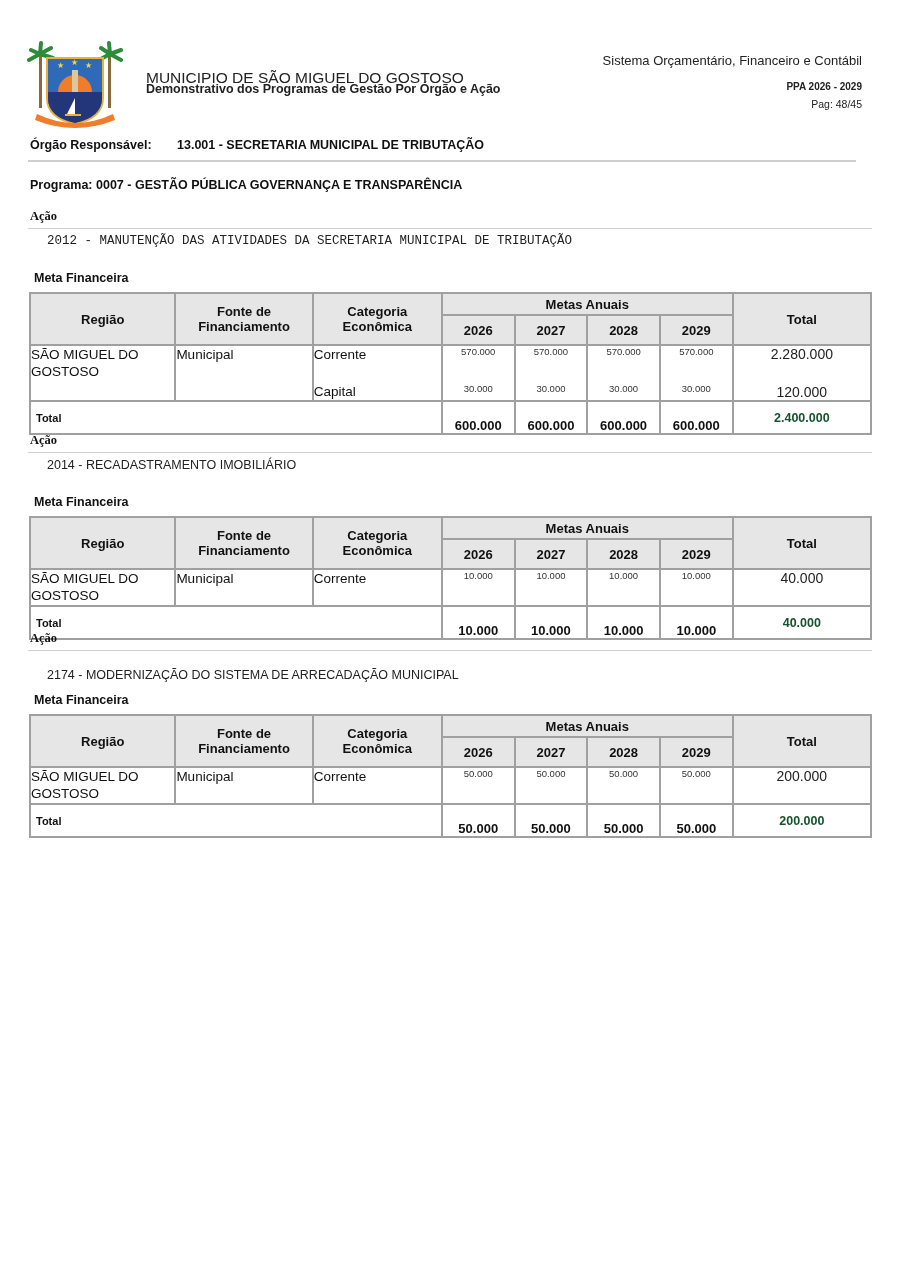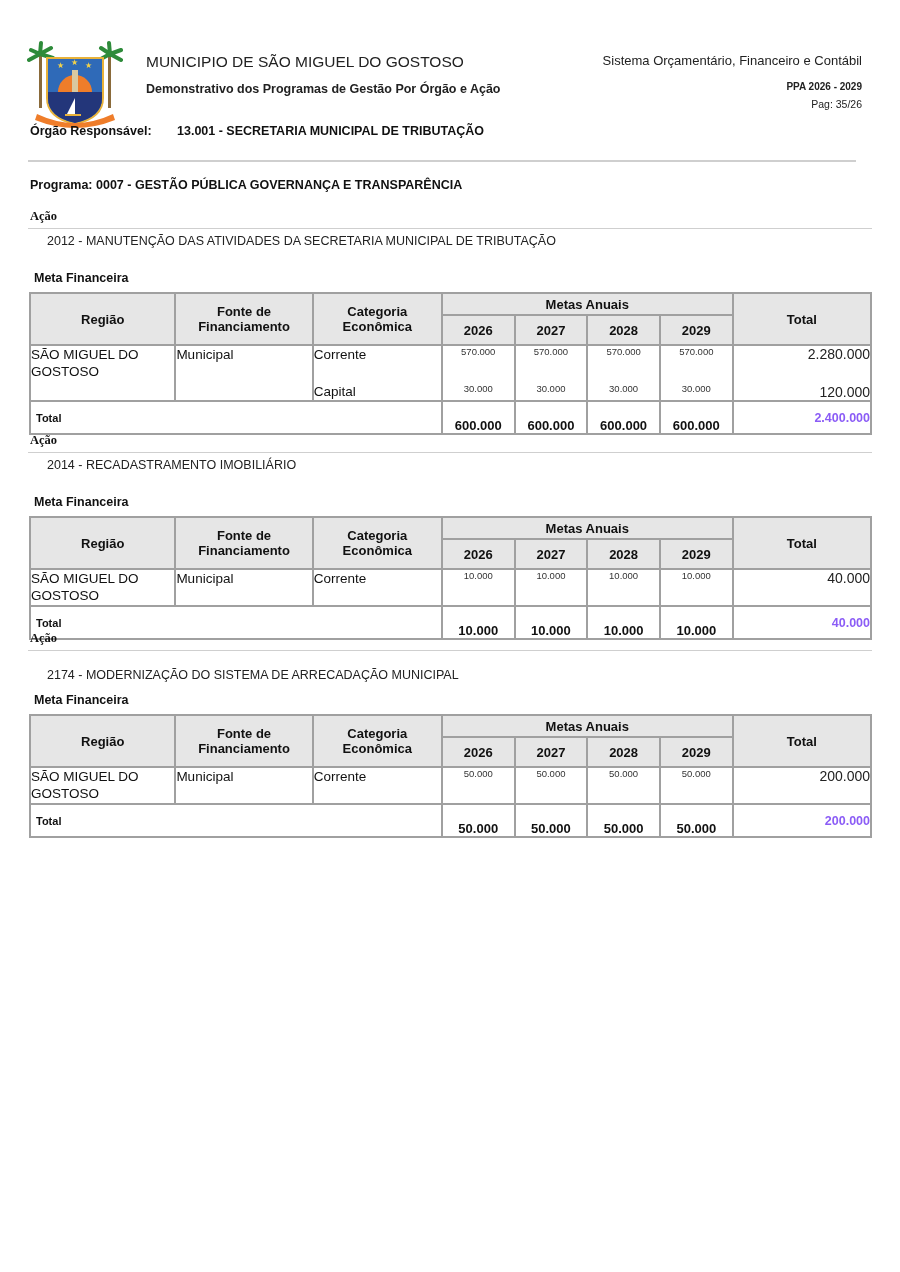--- a/index.html
+++ b/index.html
@@ -1,27 +1,27 @@
 <!DOCTYPE html>
 <html><head>
   <meta charset="utf-8">
   <style>
     html, body { margin: 0; padding: 0; background: #ffffff; }
     body {
       width: 900px; height: 1272px; position: relative; overflow: hidden;
       font-family: "Liberation Sans", sans-serif; color: #111;
     }
     .logo { position: absolute; left: 27px; top: 40px; width: 96px; height: 90px; }
-    .h-title { position: absolute; left: 146px; top: 53px; font-size: 15.5px; color: #222; }
+    .h-title { position: absolute; left: 146px; top: 69px; font-size: 15.5px; color: #222; }
     .h-sub { position: absolute; left: 146px; top: 82px; font-size: 12.5px; font-weight: bold; color: #222; }
     .h-system { position: absolute; right: 38px; top: 53px; font-size: 13px; color: #222; }
     .h-ppa { position: absolute; right: 38px; top: 81px; font-size: 10px; font-weight: bold; color: #222; }
     .h-page { position: absolute; right: 38px; top: 98px; font-size: 10.5px; color: #222; }
 
-    .orgao { position: absolute; left: 30px; top: 124px; font-size: 12.5px; font-weight: bold; }
+    .orgao { position: absolute; left: 30px; top: 138px; font-size: 12.5px; font-weight: bold; }
     .orgao .lbl { display: inline-block; width: 147px; }
     .rule { position: absolute; left: 28px; right: 44px; height: 0; border-top: 2px solid #cfcfcf; }
     .rule-thin { border-top: 1.5px solid #cfcfcf; right: 28px; }
     .programa { position: absolute; left: 30px; top: 178px; font-size: 12.5px; font-weight: bold; }
     .acao-lbl { position: absolute; left: 30px; font-size: 12.5px; font-weight: bold; font-family: Liberation Serif, serif; }
     .acao-desc { position: absolute; left: 47px; font-size: 12.5px; color: #222; }
     .meta-lbl { position: absolute; left: 34px; font-size: 12.5px; font-weight: bold; }
 
     table.meta {
       position: absolute; left: 29px; width: 843px; border-collapse: collapse;
@@ -33,27 +33,27 @@
     .c-regiao { width: 144px; }
     .c-fonte { width: 136px; }
     .c-cat { width: 128px; }
     .c-yr { width: 72px; }
     .c-total { width: 137px; }
     .h1row th { height: 20px; }
     .h2row th { height: 28px; }
     td.txt { padding: 3px 0 0 3px; font-size: 13.5px; line-height: 17px; }
     td.fonte { padding-left: 9px; border-radius: 6px; }
     td.num { text-align: center; padding: 2px 2px 0 0; font-size: 9.5px; color: #333; }
-    td.tot { text-align: right; padding: 4px 4px 0 0; font-size: 14px; color: #222; }
+    td.tot { text-align: center; padding: 4px 4px 0 0; font-size: 14px; color: #222; }
     .cat-line { height: 37px; }
     .num-line { height: 37px; }
     tr.total-row td { height: 15px; vertical-align: middle; font-weight: bold; }
     tr.total-row td.tl { padding-left: 5px; font-size: 11px; }
     tr.total-row td.num { font-size: 13px; padding-top: 16px; color: #111; }
-    tr.total-row td.tot { font-size: 12.5px; padding-top: 0; color: #8b5cf6; }
+    tr.total-row td.tot { font-size: 12.5px; padding-top: 0; color: #14532d; }
   </style>
 </head>
 <body>
 
 <div class="logo">
   <svg width="96" height="90" viewBox="0 0 96 90">
 
     <rect x="12" y="16" width="3" height="52" fill="#8a6a3a"></rect>
     <rect x="81" y="16" width="3" height="52" fill="#8a6a3a"></rect>
     <path d="M13 14 L2 20 M13 14 L4 10 M13 14 L14 3 M13 14 L24 8 M13 14 L26 18" stroke="#2e8b3a" stroke-width="4" stroke-linecap="round"></path>
@@ -69,32 +69,32 @@
     <text x="44" y="25" font-size="8" fill="#f3d24a">★</text>
     <text x="58" y="28" font-size="8" fill="#f3d24a">★</text>
 
     <path d="M10 74 Q48 92 86 74 L88 80 Q48 96 8 80 Z" fill="#ef7d2a"></path>
   </svg>
 </div>
 <div class="h-title">MUNICIPIO DE SÃO MIGUEL DO GOSTOSO</div>
 <div class="h-sub">Demonstrativo dos Programas de Gestão Por Órgão e Ação</div>
 <div class="h-system">Sistema Orçamentário, Financeiro e Contábil</div>
 <div class="h-ppa">PPA 2026 - 2029</div>
-<div class="h-page">Pag: 35/26</div>
+<div class="h-page">Pag: 48/45</div>
 
 <div class="orgao">
   <span class="lbl">Órgão Responsável:</span><span>13.001 - SECRETARIA MUNICIPAL DE TRIBUTAÇÃO</span>
 </div>
 <div class="rule" style="top:160px;"></div>
 
 <div class="programa">Programa: 0007 - GESTÃO PÚBLICA GOVERNANÇA E TRANSPARÊNCIA</div>
 
 <div class="acao-lbl" style="top:209px;">Ação</div>
 <div class="rule rule-thin" style="top:228px;"></div>
-<div class="acao-desc" style="top:234px;">2012 - MANUTENÇÃO DAS ATIVIDADES DA SECRETARIA MUNICIPAL DE TRIBUTAÇÃO</div>
+<div class="acao-desc" style="top:234px;font-family:Liberation Mono, monospace;">2012 - MANUTENÇÃO DAS ATIVIDADES DA SECRETARIA MUNICIPAL DE TRIBUTAÇÃO</div>
 <div class="meta-lbl" style="top:271px;">Meta Financeira</div>
 
 <table class="meta" style="top:292px;">
   <colgroup>
       <col class="c-regiao">
       <col class="c-fonte">
       <col class="c-cat">
       <col class="c-yr">
       <col class="c-yr">
       <col class="c-yr">

